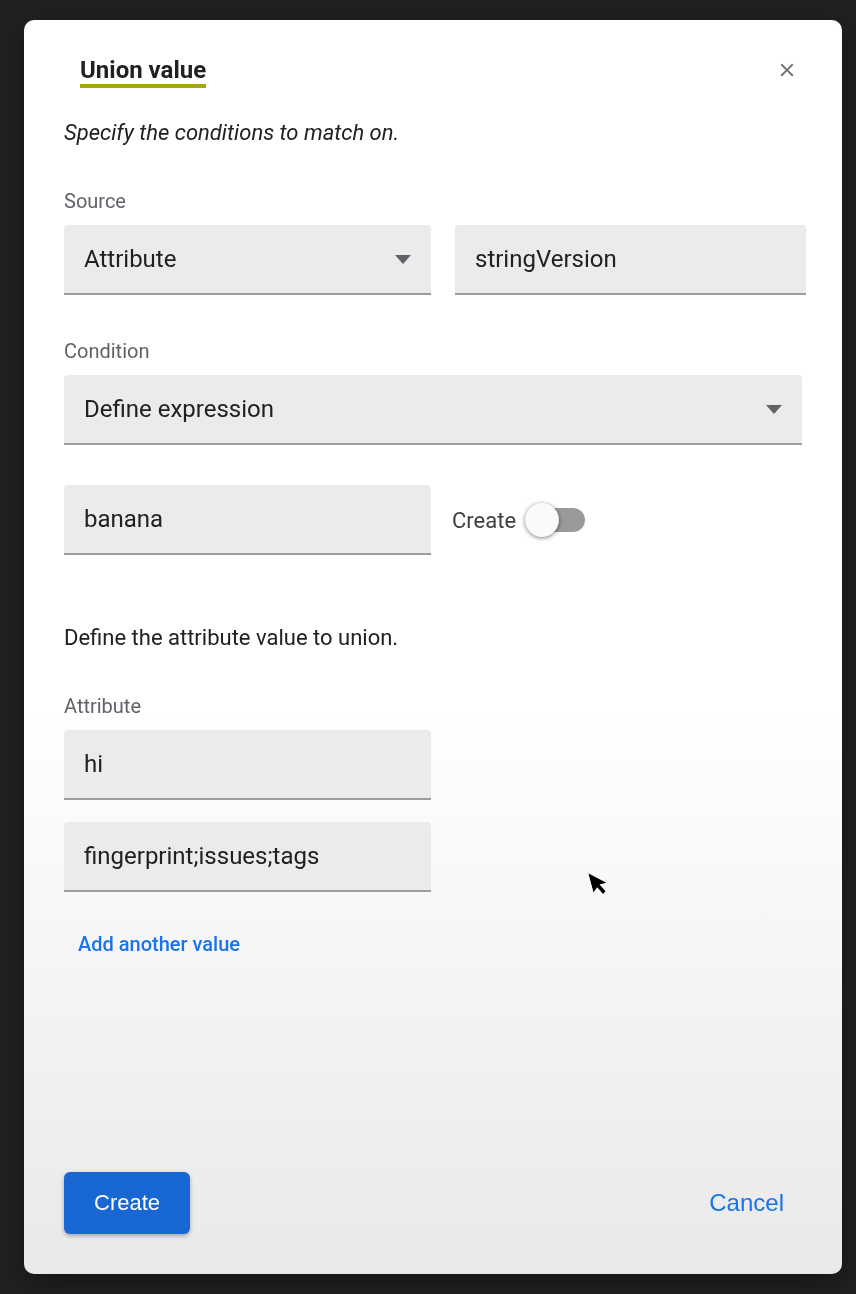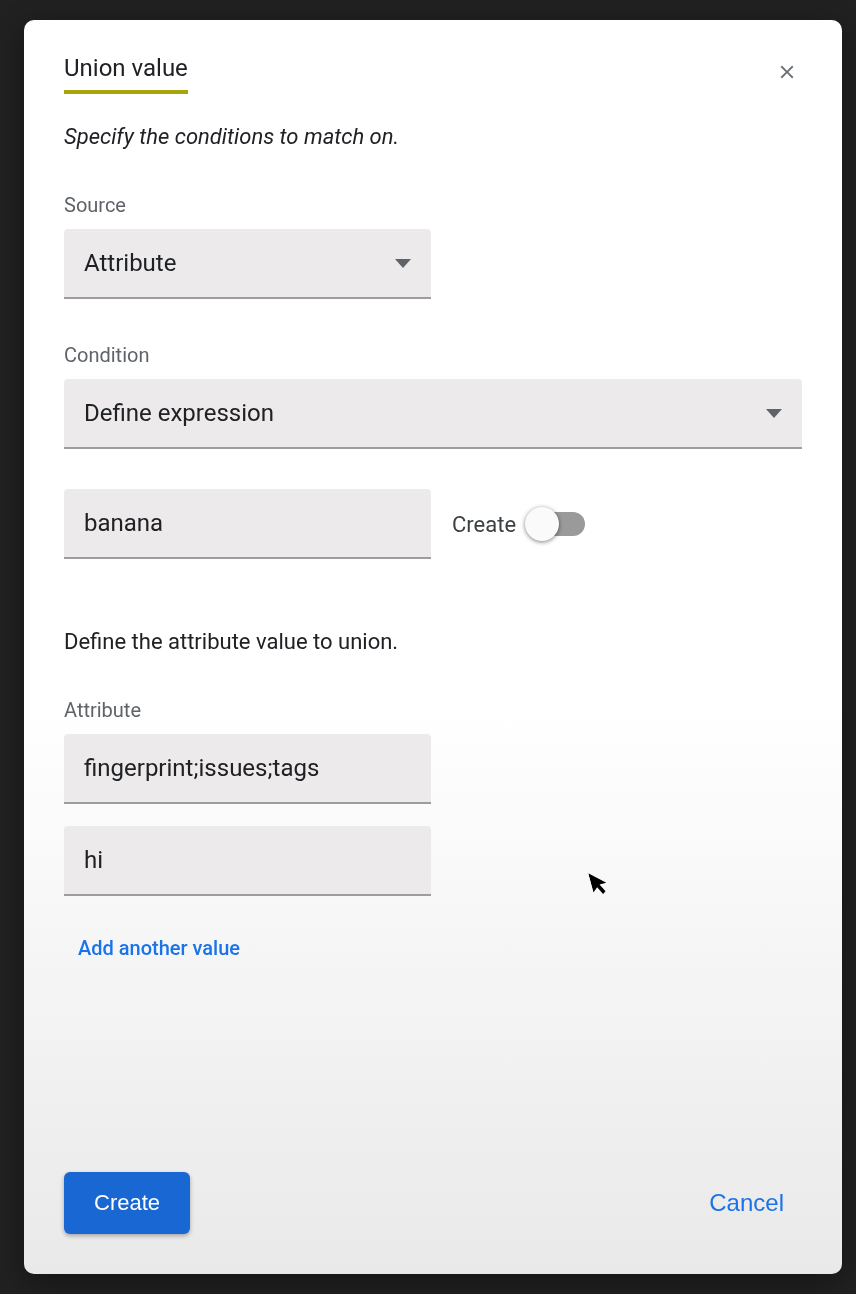--- a/index.html
+++ b/index.html
@@ -33,25 +33,25 @@
       display: flex;
       flex-direction: column;
     }
     .dialog-header {
       display: flex;
       justify-content: space-between;
       align-items: center;
     }
     .dialog-title {
       font-size: 24px;
-      font-weight: 400;
-      color: #202124;
-      padding-bottom: 8px;
+      font-weight: 700;
+      color: #202124;
       border-bottom: 4px solid #a6a60a;
       display: inline-block;
+      margin-left: 16px;
     }
     .close-btn {
       font-size: 28px;
       color: #6b6f73;
       cursor: pointer;
       line-height: 1;
       padding: 4px;
     }
     .description {
       margin-top: 30px;
@@ -218,20 +218,21 @@
   </div>
 
   <div class="description">Specify the conditions to match on.</div>
 
   <div class="field-label">Source</div>
   <div class="row">
     <div class="select half">
       <span>Attribute</span>
       <span class="caret"></span>
     </div>
+    <input class="input half2" value="stringVersion" style="">
   </div>
 
   <div class="field-label">Condition</div>
   <div class="select full">
     <span>Define expression</span>
     <span class="caret"></span>
   </div>
 
   <div class="value-input-row">
     <input class="input half" value="banana" style="">
@@ -239,24 +240,24 @@
     <div class="toggle">
       <div class="toggle-knob"></div>
     </div>
   </div>
 
   <div class="sub-description">Define the attribute value to union.</div>
 
   <div class="field-label">Attribute</div>
   <div class="attr-values">
     <div class="attr-row">
+      <input class="input" value="hi" style="">
+    </div>
+    <div class="attr-row">
       <input class="input" value="fingerprint;issues;tags" style="">
-    </div>
-    <div class="attr-row">
-      <input class="input" value="hi" style="">
     </div>
   </div>
 
   <span class="add-link">Add another value</span>
 
   <div class="footer">
     <button class="btn-primary">Create</button>
     <button class="btn-text">Cancel</button>
   </div>
 

